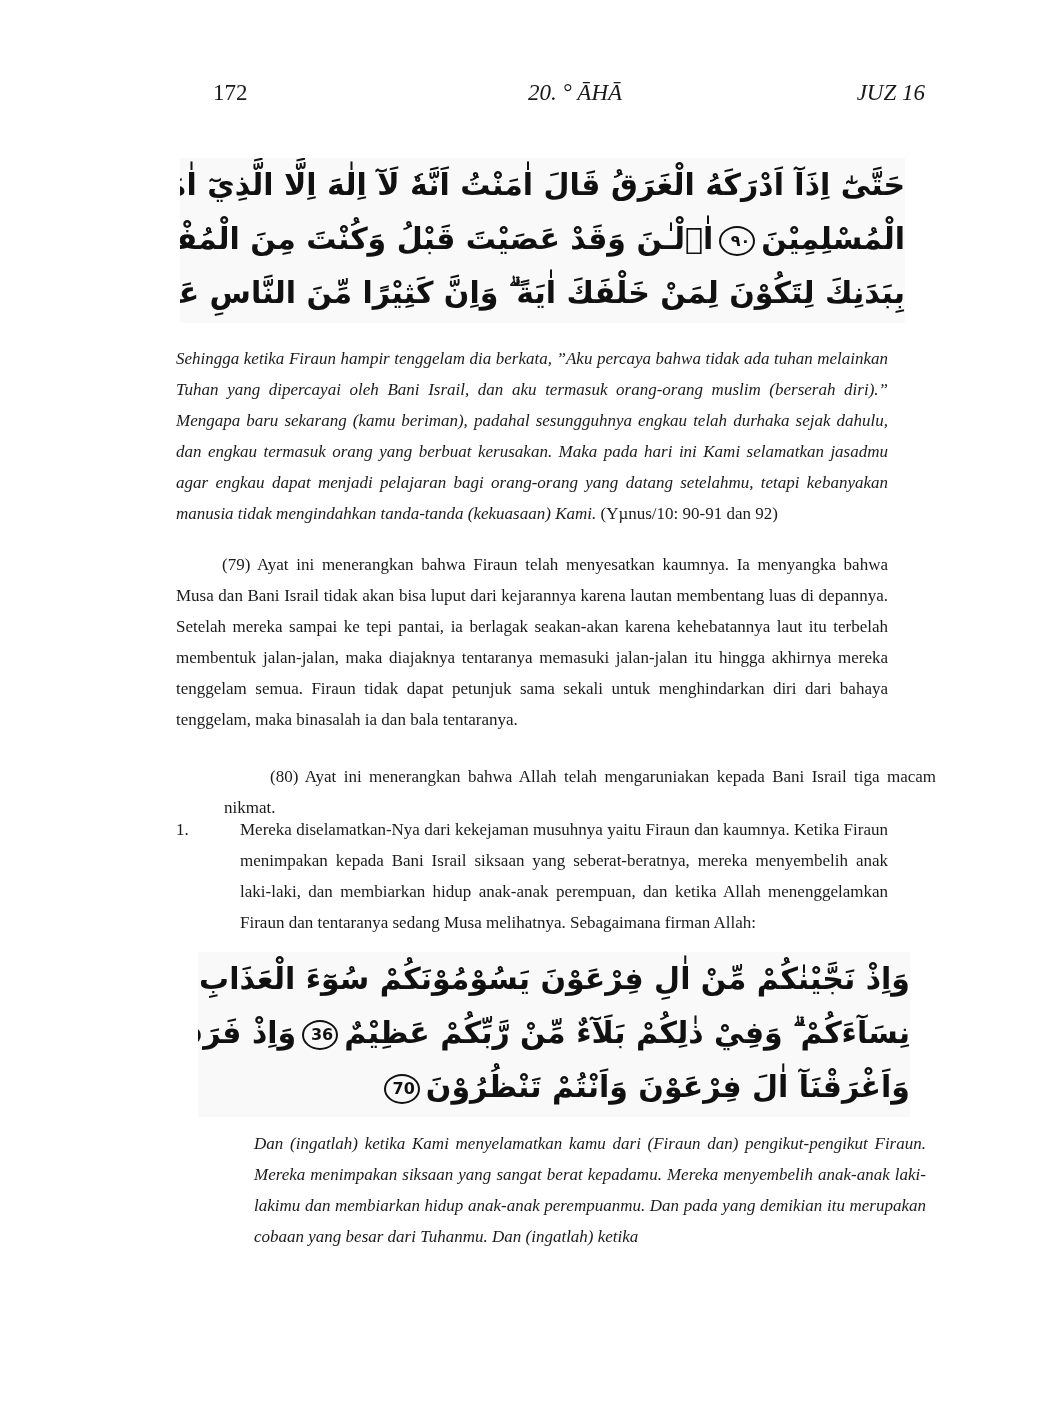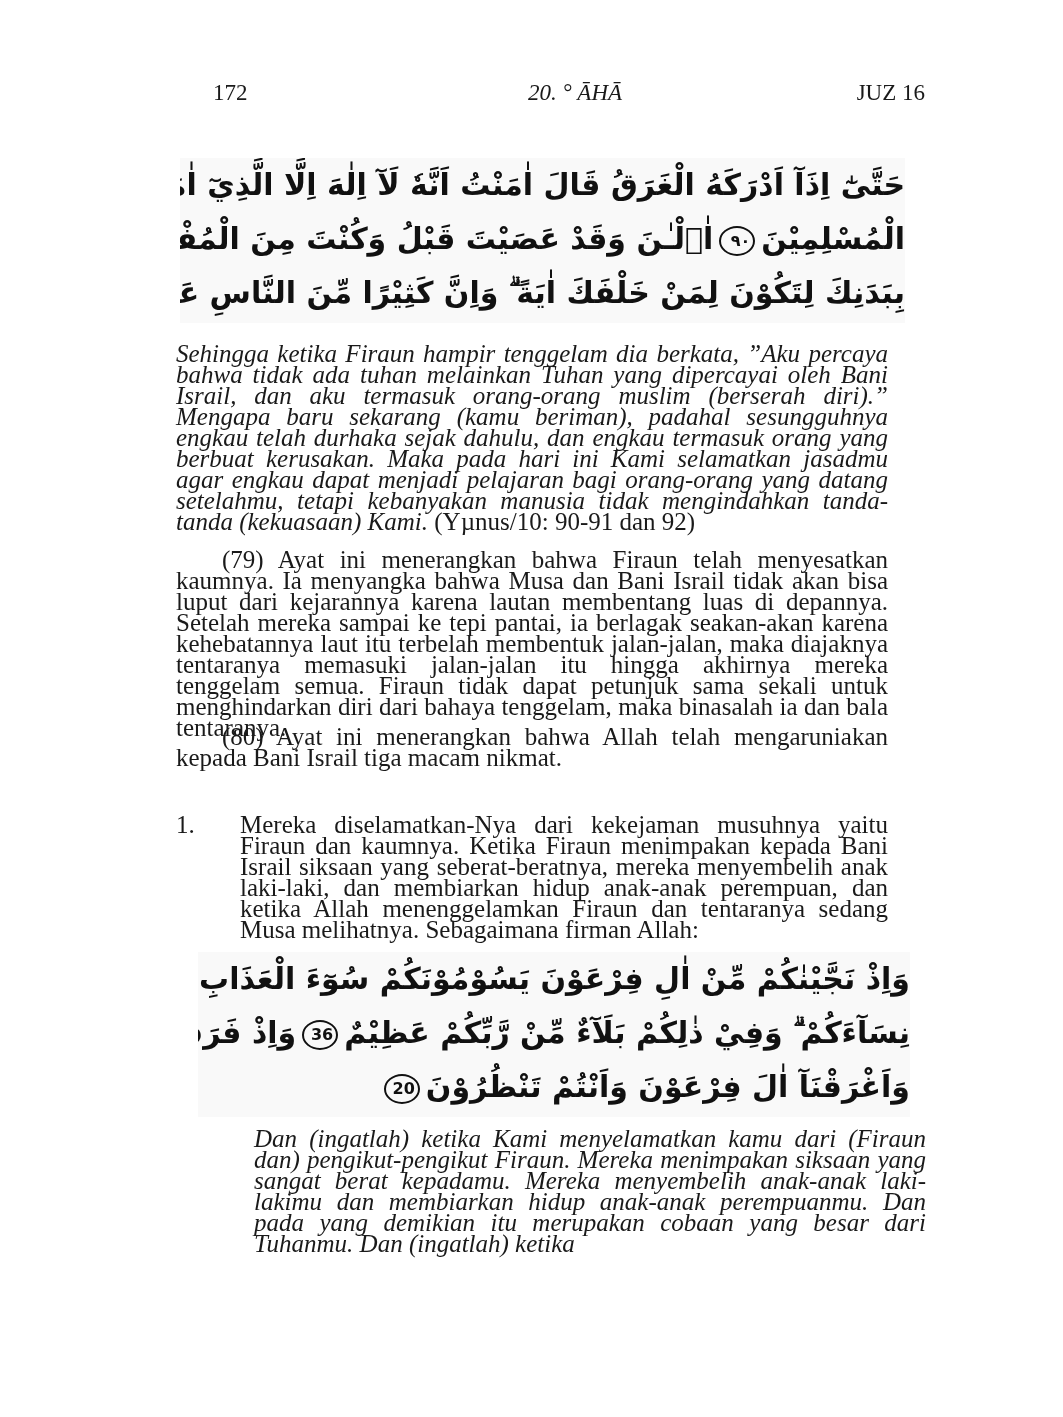--- a/index.html
+++ b/index.html
@@ -7,21 +7,21 @@
       width: 1063px; height: 1417px; position: relative; overflow: hidden;
       font-family: "Liberation Serif", "DejaVu Serif", serif;
       color: #1a1a1a;
     }
     .page-header {
       position: absolute; left: 176px; top: 78px; width: 712px; height: 30px;
       font-size: 23px; line-height: 30px; margin-left: 37px;
     }
     .page-header .left { position: absolute; left: 0; top: 0; }
     .page-header .center { position: absolute; left: 0; right: 0; top: 0; text-align: center; padding-left: 12px; font-style: italic; }
-    .page-header .right { position: absolute; right: 0; top: 0; }
+    .page-header .right { position: absolute; right: 0; top: 0; font-style: italic; }
 
     .arabic-block {
       position: absolute; background: #f9f9f9;
       direction: rtl; text-align: justify; text-align-last: justify;
       font-family: "DejaVu Sans", sans-serif; font-weight: bold;
       color: #111;
     }
     .arabic-block .aline {
       display: block; white-space: nowrap; overflow: hidden;
       text-align: justify; text-align-last: justify;
@@ -30,28 +30,28 @@
       display: inline-block; border: 2px solid #111; border-radius: 50%;
       font-size: 16px; line-height: 26px; height: 26px; min-width: 26px;
       text-align: center; padding: 0 3px; margin: 2px 6px; vertical-align: middle;
       font-weight: bold;
     }
     #arabic-1 { left: 180px; top: 158px; width: 725px; height: 165px; font-size: 30px; line-height: 54px; }
     #arabic-2 { left: 198px; top: 952px; width: 712px; height: 165px; font-size: 30px; line-height: 54px; }
 
     .text {
       position: absolute; left: 176px; width: 712px;
-      font-size: 25px; line-height: 21px; text-align: justify;
+      font-size: 17px; line-height: 31px; text-align: justify;
     }
     .text p { margin: 0; }
     .italic { font-style: italic; }
     .indent { text-indent: 46px; font-family: Liberation Serif, serif; }
     #translation-1 { top: 343px; }
     #body-79 { top: 549px; }
-    #body-80 { top: 726px; }
+    #body-80 { top: 761px; margin-left: 48px; }
     #list-1 { top: 814px; }
     #list-1 .num { position: absolute; left: 0; top: 0; }
     #list-1 .item { margin-left: 64px; }
     #translation-2 { left: 216px; width: 672px; top: 1128px; margin-left: 38px; }
   </style>
 </head>
 <body>
 
 <div class="page-header">
   <span class="left">172</span>
@@ -78,18 +78,18 @@
 </div>
 
 <div class="text" id="list-1">
   <span class="num">1.</span>
   <p class="item">Mereka diselamatkan-Nya dari kekejaman musuhnya yaitu Firaun dan kaumnya. Ketika Firaun menimpakan kepada Bani Israil siksaan yang seberat-beratnya, mereka menyembelih anak laki-laki, dan membiarkan hidup anak-anak perempuan, dan ketika Allah menenggelamkan Firaun dan tentaranya sedang Musa melihatnya. Sebagaimana firman Allah:</p>
 </div>
 
 <div class="arabic-block" id="arabic-2">
   <span class="aline">وَاِذْ نَجَّيْنٰكُمْ مِّنْ اٰلِ فِرْعَوْنَ يَسُوْمُوْنَكُمْ سُوٓءَ الْعَذَابِ يُذَبِّحُوْنَ اَبْنَآءَكُمْ وَيَسْتَحْيُوْنَ</span>
   <span class="aline"><span>نِسَآءَكُمْ ۗ وَفِيْ ذٰلِكُمْ بَلَآءٌ مِّنْ رَّبِّكُمْ عَظِيْمٌ</span><span class="verse-mark">36</span><span>وَاِذْ فَرَقْنَا بِكُمُ الْبَحْرَ فَاَنْجَيْنٰكُمْ</span></span>
-  <span class="aline" style="text-align-last:right;"><span>وَاَغْرَقْنَآ اٰلَ فِرْعَوْنَ وَاَنْتُمْ تَنْظُرُوْنَ</span><span class="verse-mark">20</span></span>
+  <span class="aline" style="text-align-last:right;"><span>وَاَغْرَقْنَآ اٰلَ فِرْعَوْنَ وَاَنْتُمْ تَنْظُرُوْنَ</span><span class="verse-mark">70</span></span>
 </div>
 
 <div class="text italic" id="translation-2">
   <p>Dan (ingatlah) ketika Kami menyelamatkan kamu dari (Firaun dan) pengikut-pengikut Firaun. Mereka menimpakan siksaan yang sangat berat kepadamu. Mereka menyembelih anak-anak laki-lakimu dan membiarkan hidup anak-anak perempuanmu. Dan pada yang demikian itu merupakan cobaan yang besar dari Tuhanmu. Dan (ingatlah) ketika</p>
 </div>
 
 </body></html>

